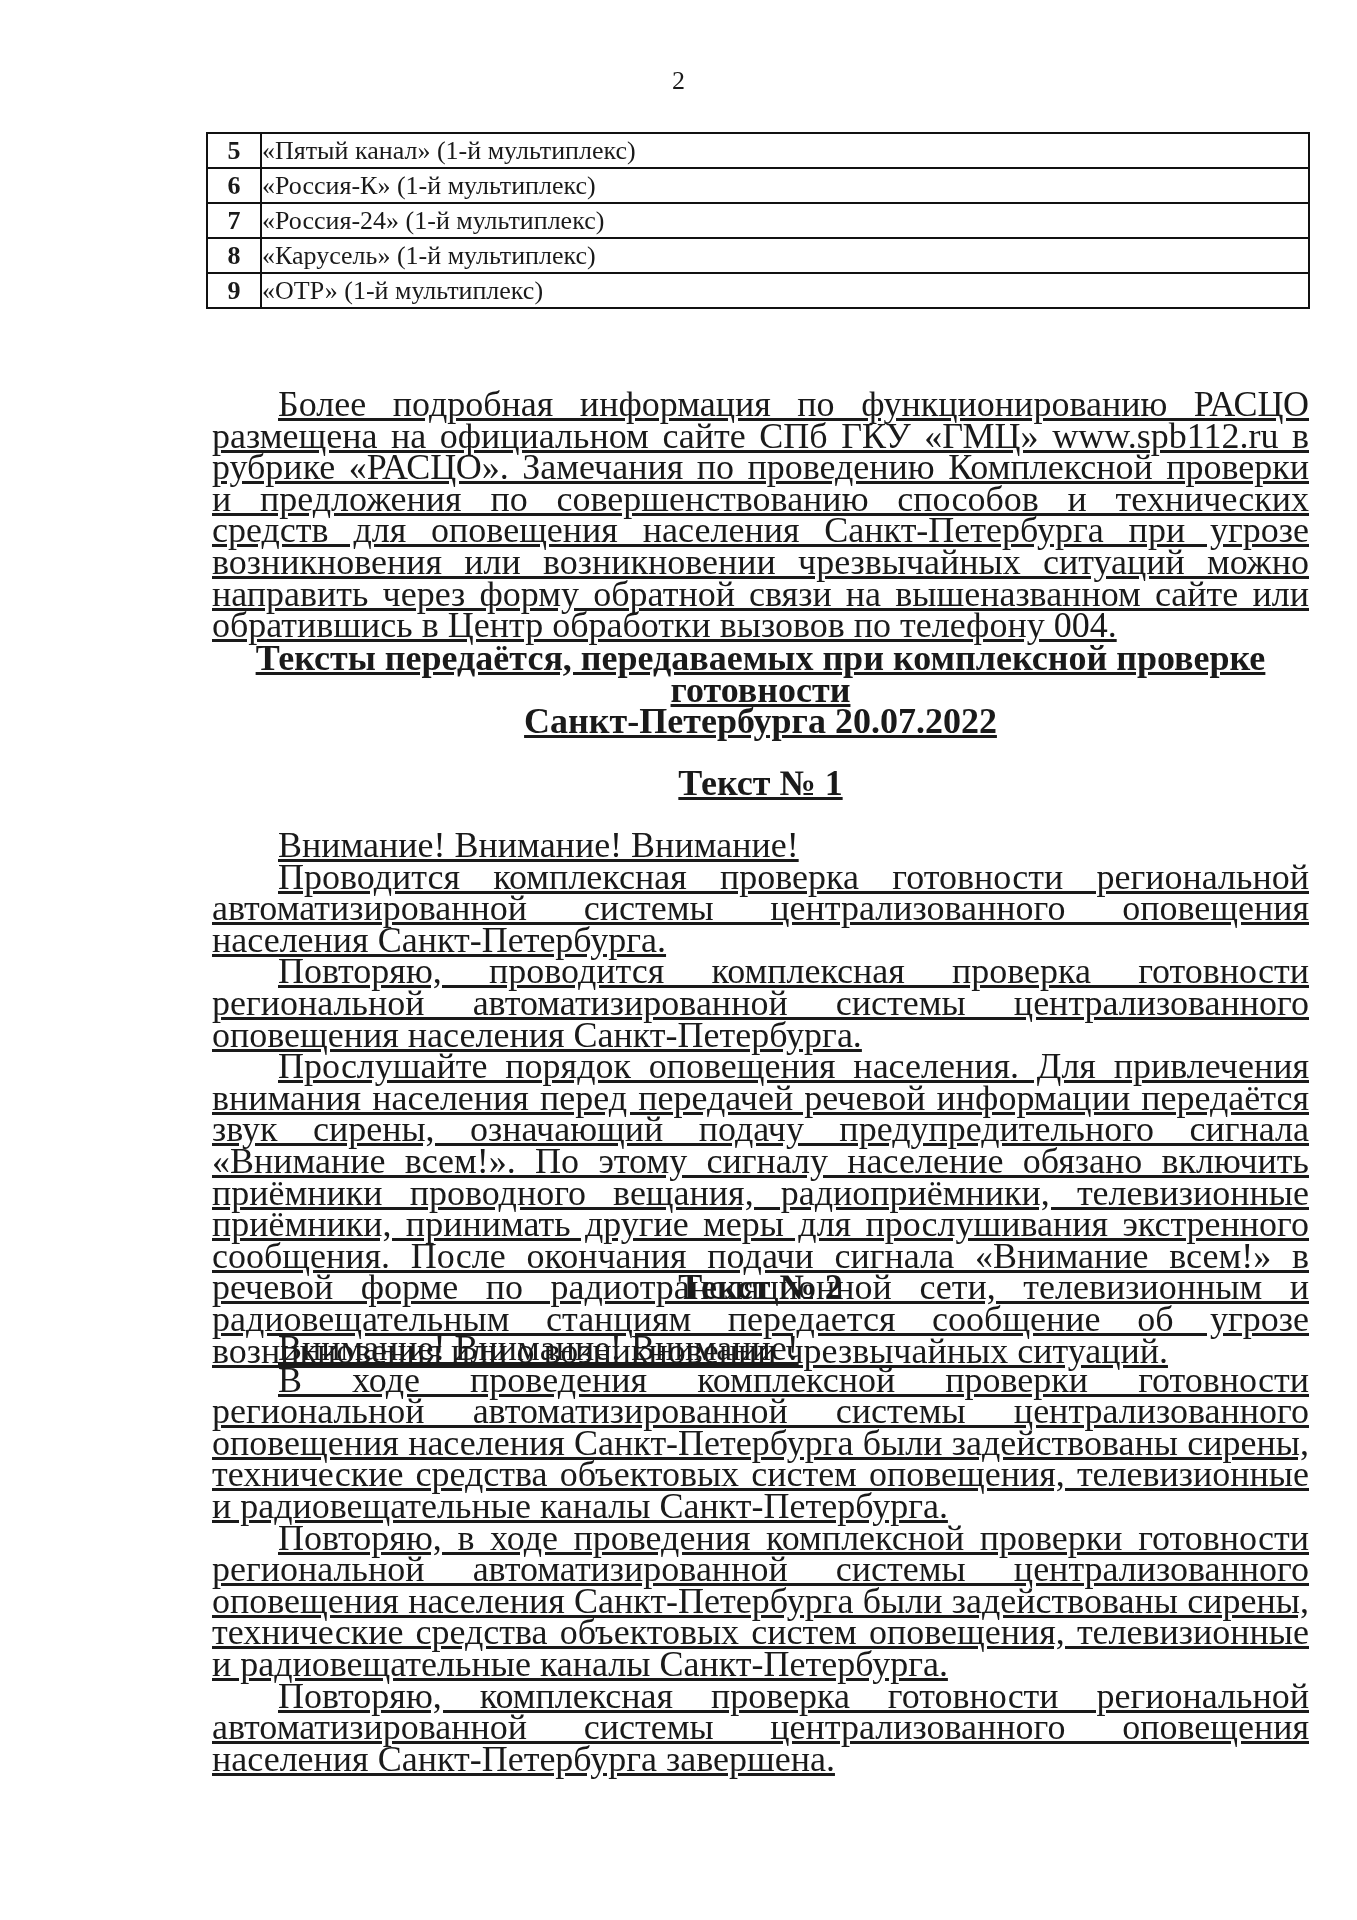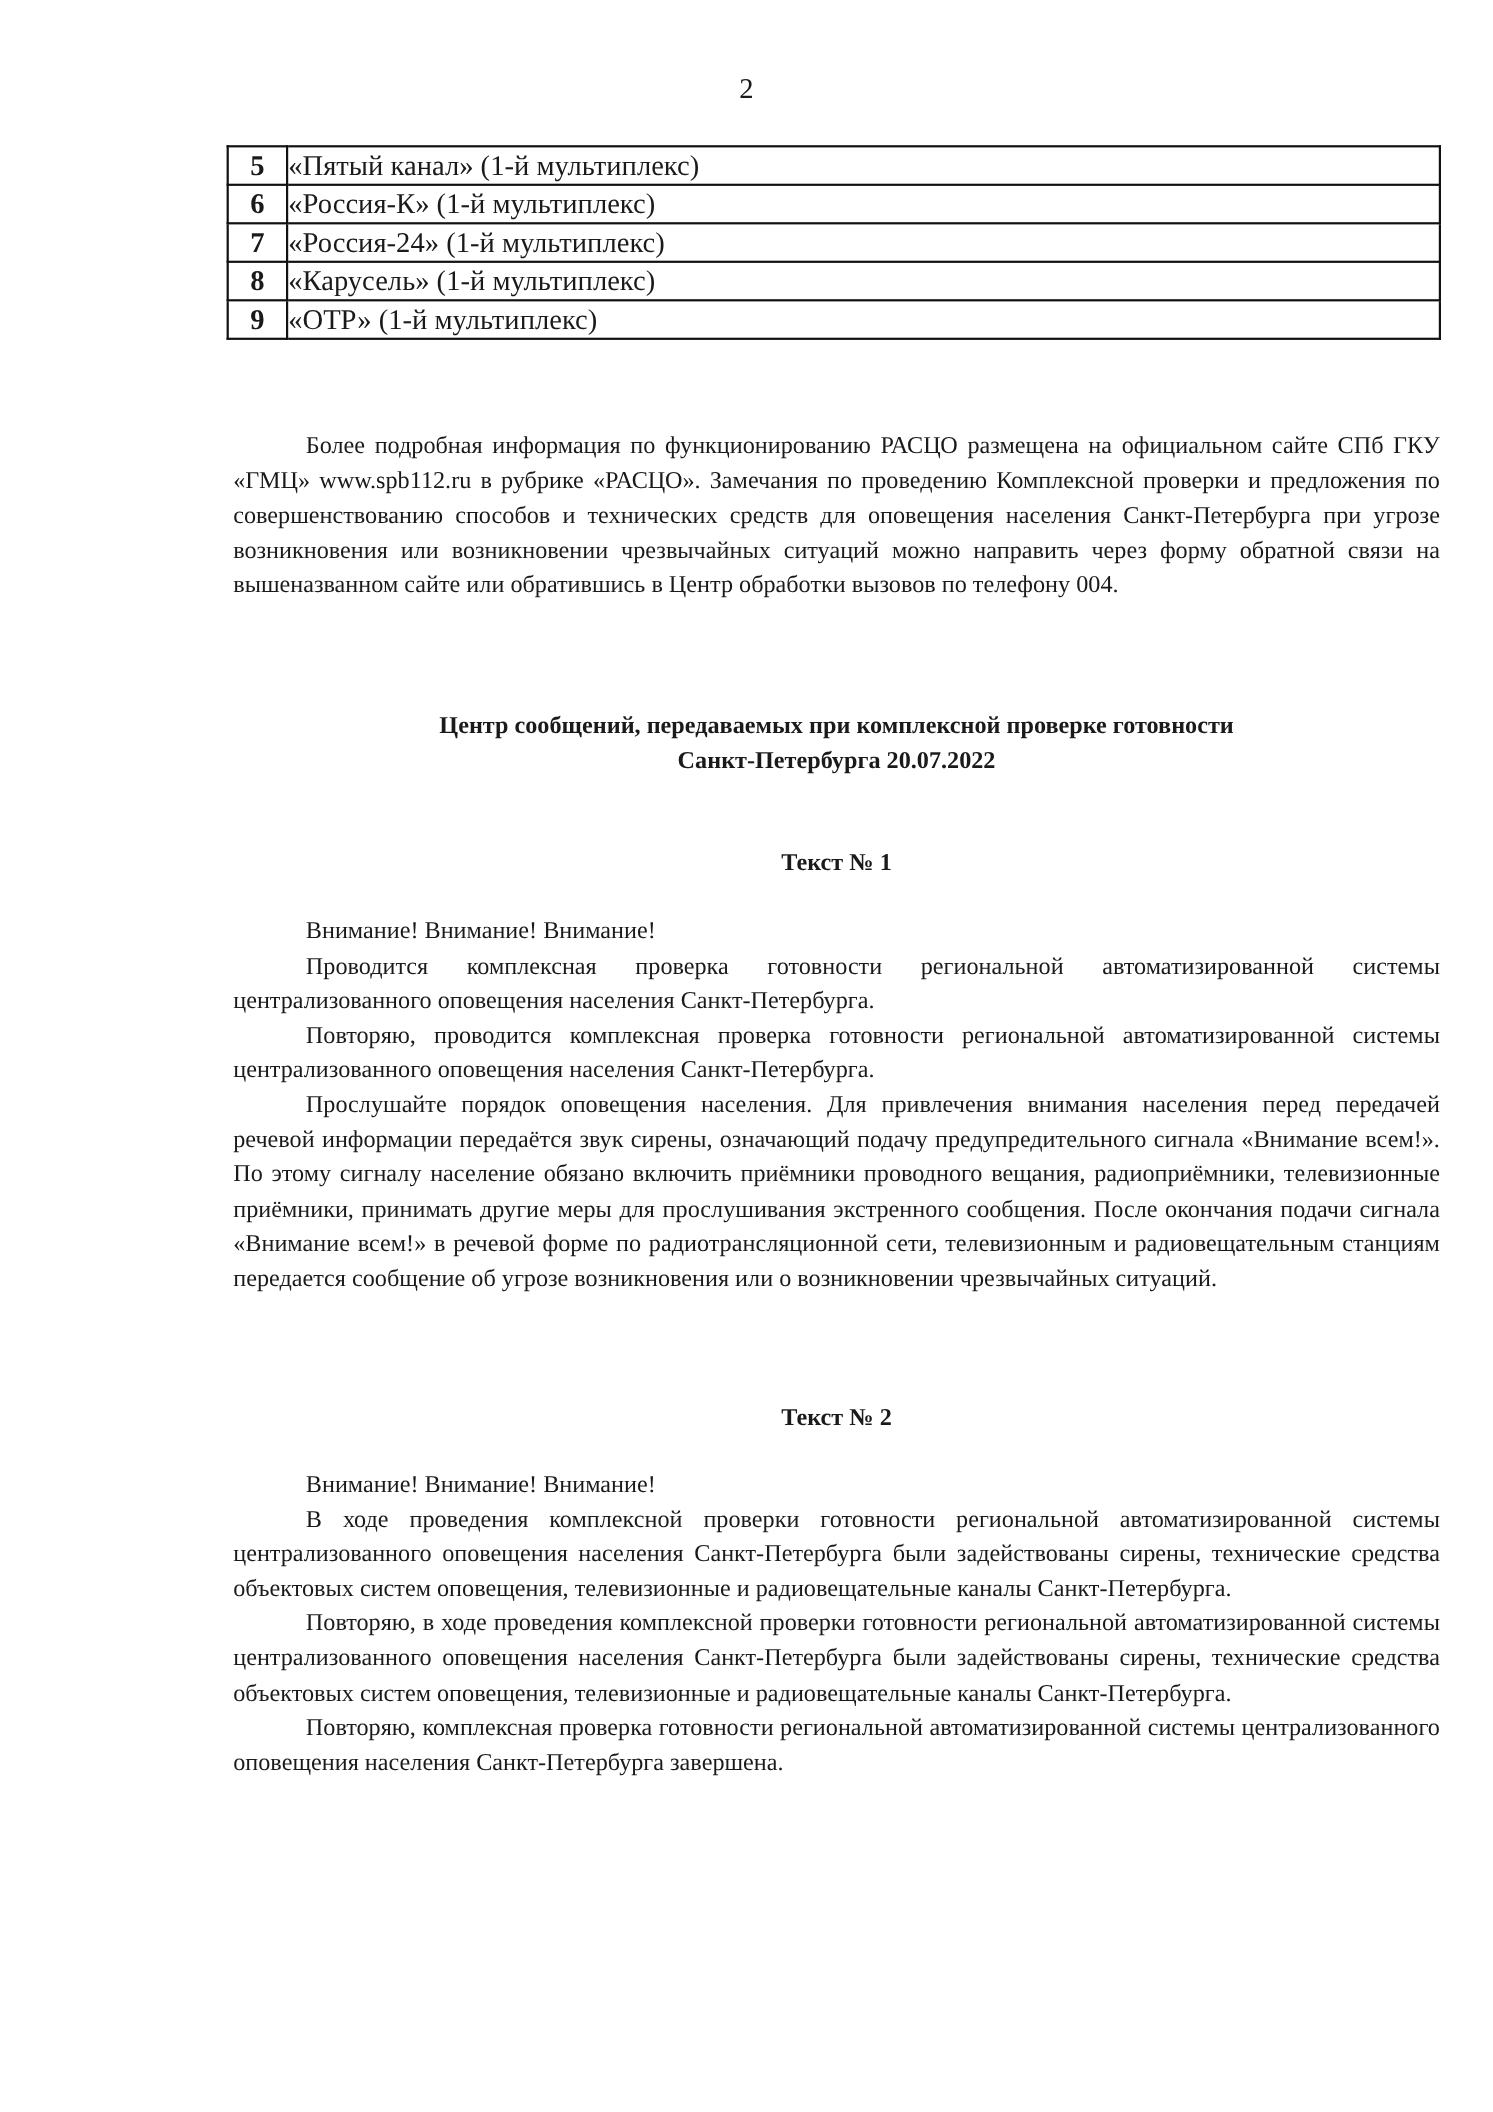--- a/index.html
+++ b/index.html
@@ -3,21 +3,21 @@
 <meta charset="utf-8">
 <style>
   html, body { margin:0; padding:0; background:#ffffff; }
   body { width:1357px; height:1920px; position:relative; overflow:hidden;
          font-family:"Liberation Serif", "DejaVu Serif", serif; color:#1a1a1a; }
   .page-num { position:absolute; top:66px; left:0; width:1357px; text-align:center; font-size:26px; }
   table.channels { position:absolute; top:132px; left:206px; width:1104px; border-collapse:collapse; }
   table.channels td { border:2px solid #111; height:33px; font-size:26px; padding:0; line-height:33px; }
   table.channels td.num { width:52px; text-align:center; font-weight:bold; }
   table.channels td.name { text-align:left; }
-  .block { position:absolute; left:212px; width:1097px; font-size:22px; line-height:31.6px; }
+  .block { position:absolute; left:212px; width:1097px; font-size:36px; line-height:31.6px;text-decoration:underline; }
   .para { text-align:justify; text-indent:66px; margin:0; }
   .heading { text-align:center; font-weight:bold; margin:0; }
   .text-title { text-align:center; font-weight:bold; margin:0; }
 </style>
 </head>
 <body>
 
 <div class="page-num">2</div>
 
 <table class="channels">
@@ -43,21 +43,21 @@
       <td class="name">«ОТР» (1-й мультиплекс)</td>
     </tr>
   </tbody>
 </table>
 
 <div class="block" style="top:389px;">
   <p class="para">Более подробная информация по функционированию РАСЦО размещена на официальном сайте СПб ГКУ «ГМЦ» www.spb112.ru в рубрике «РАСЦО». Замечания по проведению Комплексной проверки и предложения по совершенствованию способов и технических средств для оповещения населения Санкт-Петербурга при угрозе возникновения или возникновении чрезвычайных ситуаций можно направить через форму обратной связи на вышеназванном сайте или обратившись в Центр обработки вызовов по телефону 004.</p>
 </div>
 
 <div class="block" style="top:643px;">
-  <p class="heading">Центр сообщений, передаваемых при комплексной проверке готовности</p>
+  <p class="heading">Тексты передаётся, передаваемых при комплексной проверке готовности</p>
   <p class="heading">Санкт-Петербурга 20.07.2022</p>
 </div>
 
 <div class="block" style="top:768px;">
   <p class="text-title">Текст № 1</p>
 </div>
 
 <div class="block" style="top:830px;">
   <p class="para">Внимание! Внимание! Внимание!</p>
   <p class="para">Проводится комплексная проверка готовности региональной автоматизированной системы централизованного оповещения населения Санкт-Петербурга.</p>

